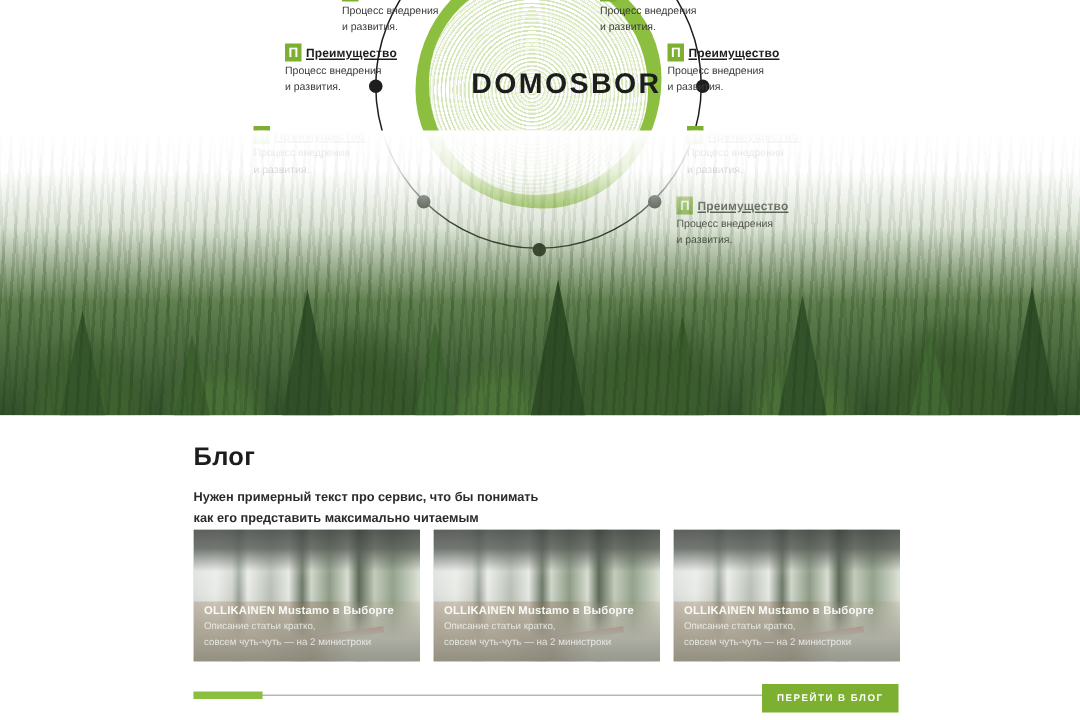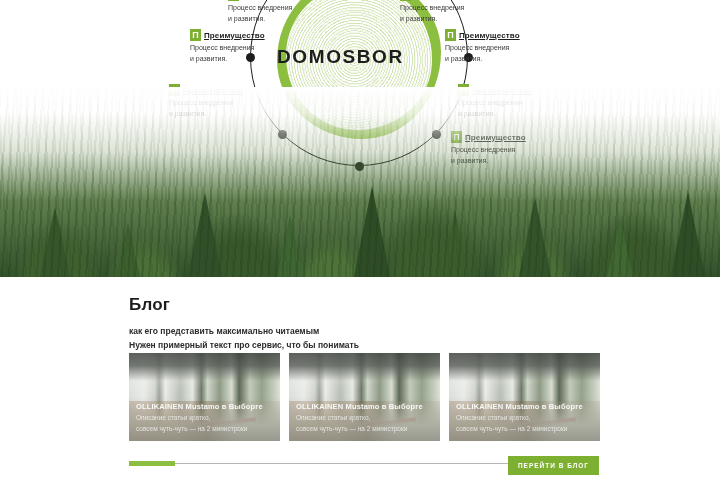--- a/index.html
+++ b/index.html
@@ -57,22 +57,22 @@
     border-radius:50% 48% 52% 49%/49% 52% 48% 51%;
     background:
       repeating-radial-gradient(circle at 47% 52%, #f3f7ea 0 1px, #ffffff 1px 3px),
       #f7faf0;
   }
   .slice-core::after{
     content:"";position:absolute;inset:0;border-radius:inherit;
     background:repeating-radial-gradient(circle at 47% 52%, rgba(140,190,63,0.30) 0 1px, rgba(255,255,255,0) 1px 2.6px);
   }
   .brand{
-    position:absolute;left:0;right:0;top:50%;transform:translateY(-50%);
-    text-align:left;font-size:19px;letter-spacing:1.6px;font-weight:700;color:#1d1d1d;
+    position:absolute;left:11px;right:0;top:50%;transform:translateY(-50%);
+    text-align:right;font-size:19px;letter-spacing:1.6px;font-weight:700;color:#1d1d1d;
   }
 
   
   .callout{position:absolute;width:110px;}
   .callout .ttl{display:flex;align-items:center;gap:3px;white-space:nowrap;}
   .badge{
     display:inline-block;width:11px;height:12px;background:#7db030;color:#fff;
     font-size:9px;font-weight:700;line-height:12px;text-align:center;
   }
   .ttl-text{font-size:8px;font-weight:700;color:#1d1d1d;letter-spacing:.1px;text-decoration:underline;}
@@ -261,22 +261,22 @@
         <i style="border-width:0 18px 90px 18px;border-bottom-color:#2f4e27;"></i>
       </div>
     </div>
   </section>
 
   <section class="blog">
 
     <div class="blog-h">
       <div class="blog-title">Блог</div>
       <div class="blog-sub">
+        <div>Нужен примерный текст про сервис, что бы понимать</div>
         <div>как его представить максимально читаемым</div>
-        <div>Нужен примерный текст про сервис, что бы понимать</div>
       </div>
     </div>
 
     <div class="cards">
 
       <div class="card">
         <div class="card-photo">
           <div class="card-accent"></div>
         </div>
         <div class="card-overlay">

